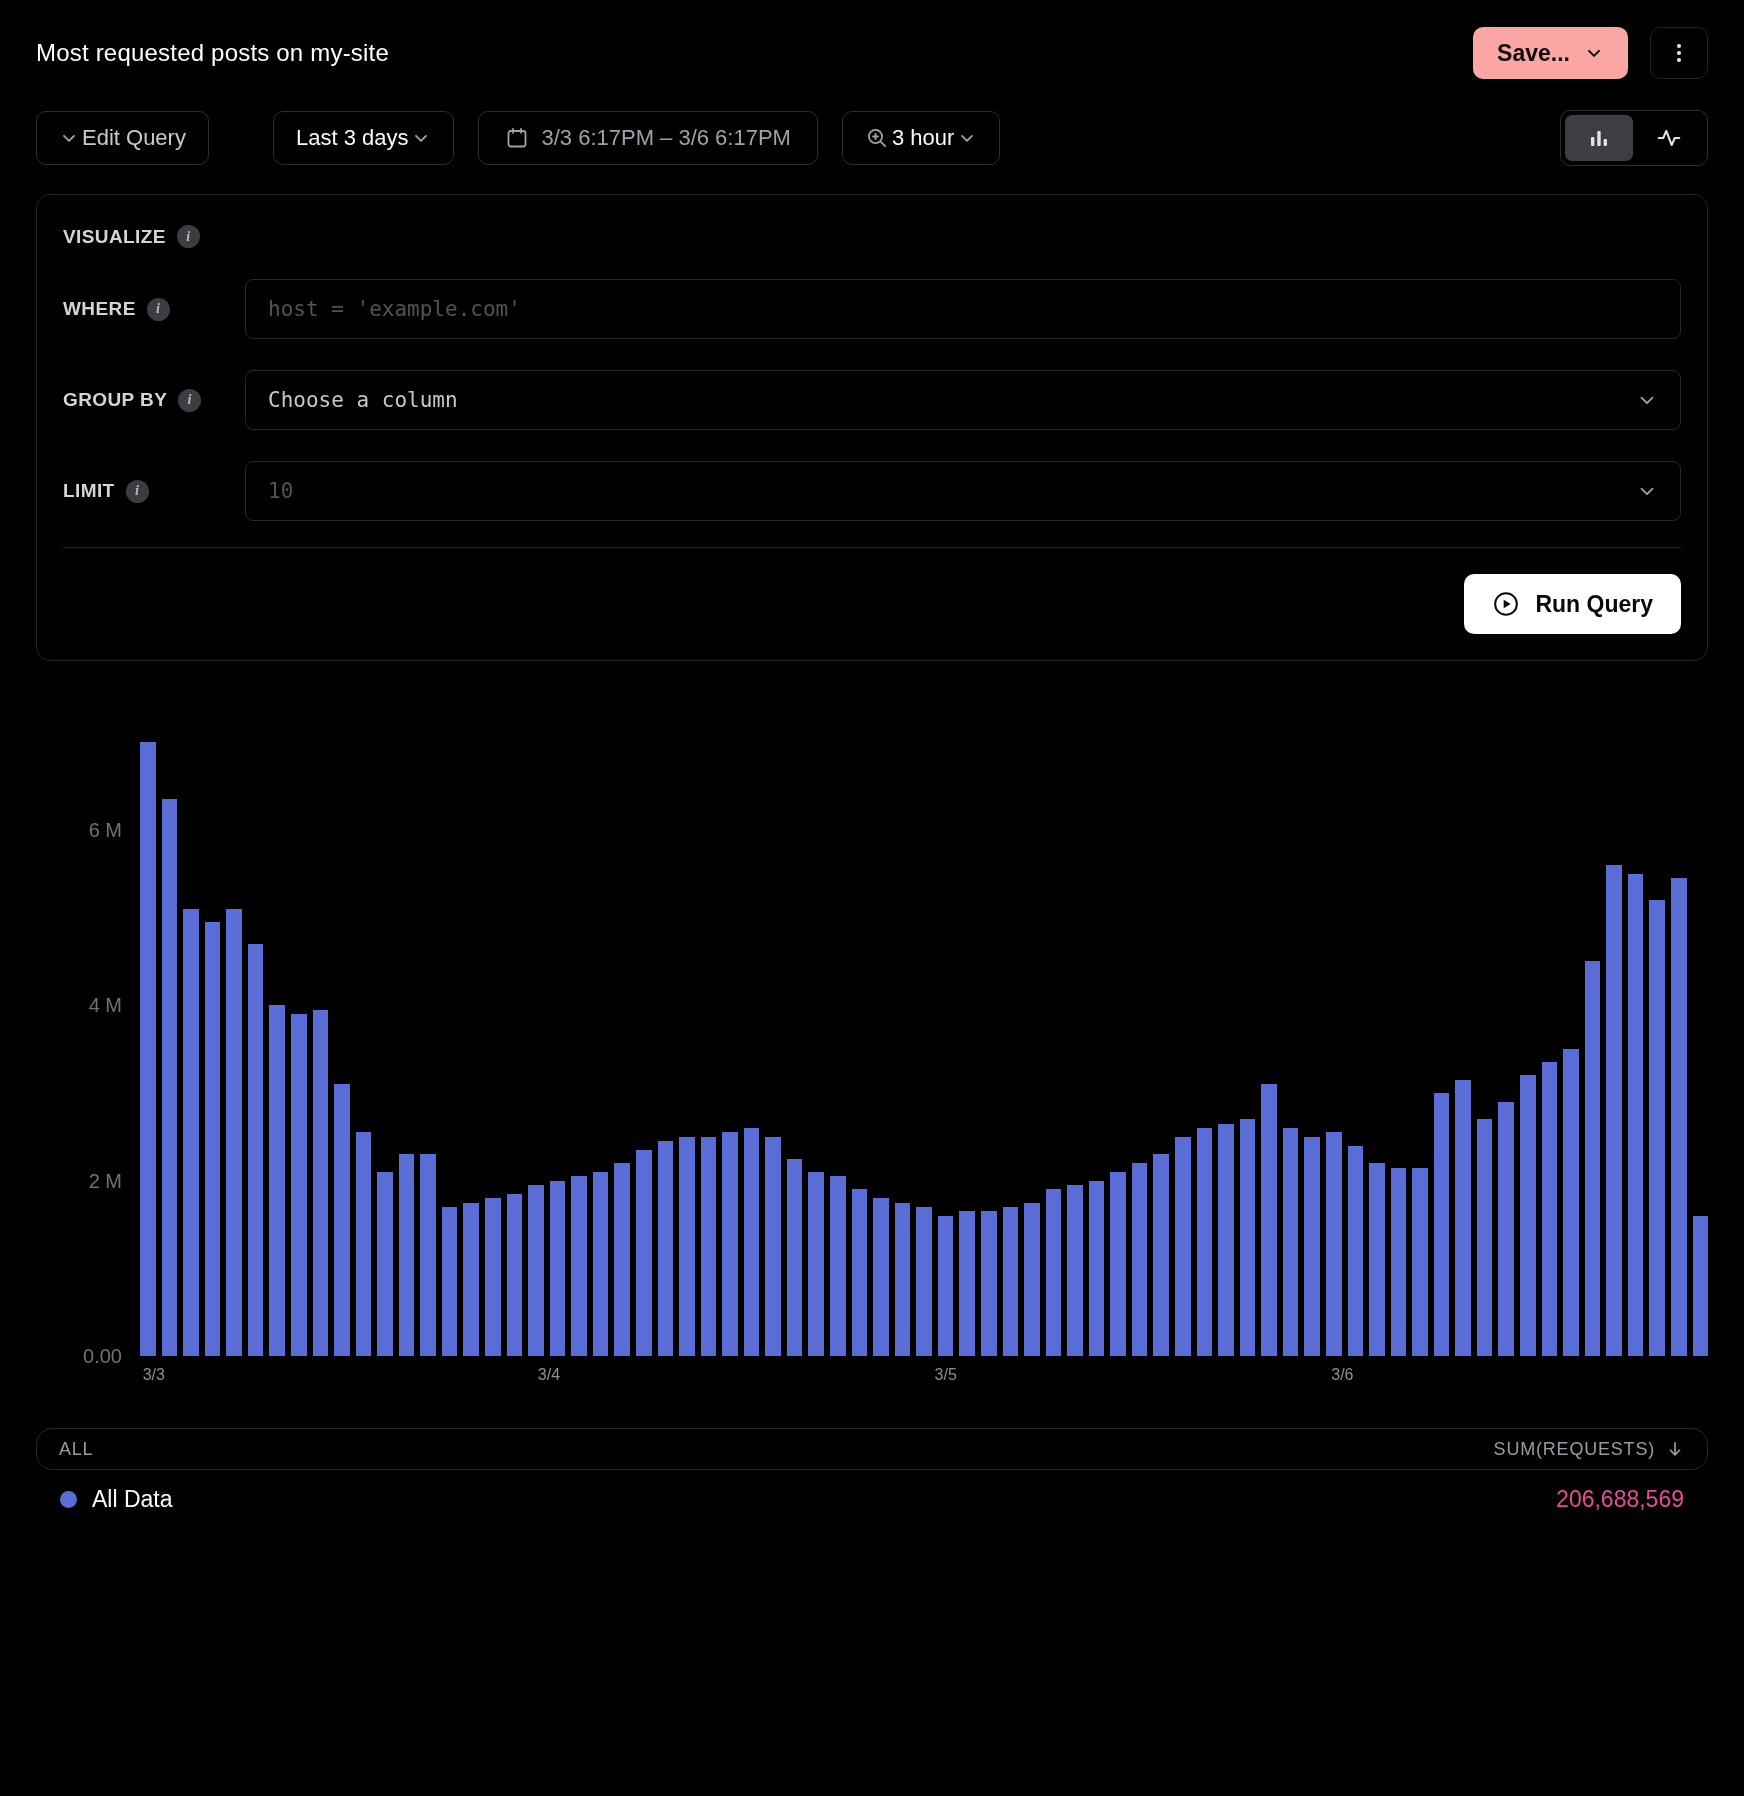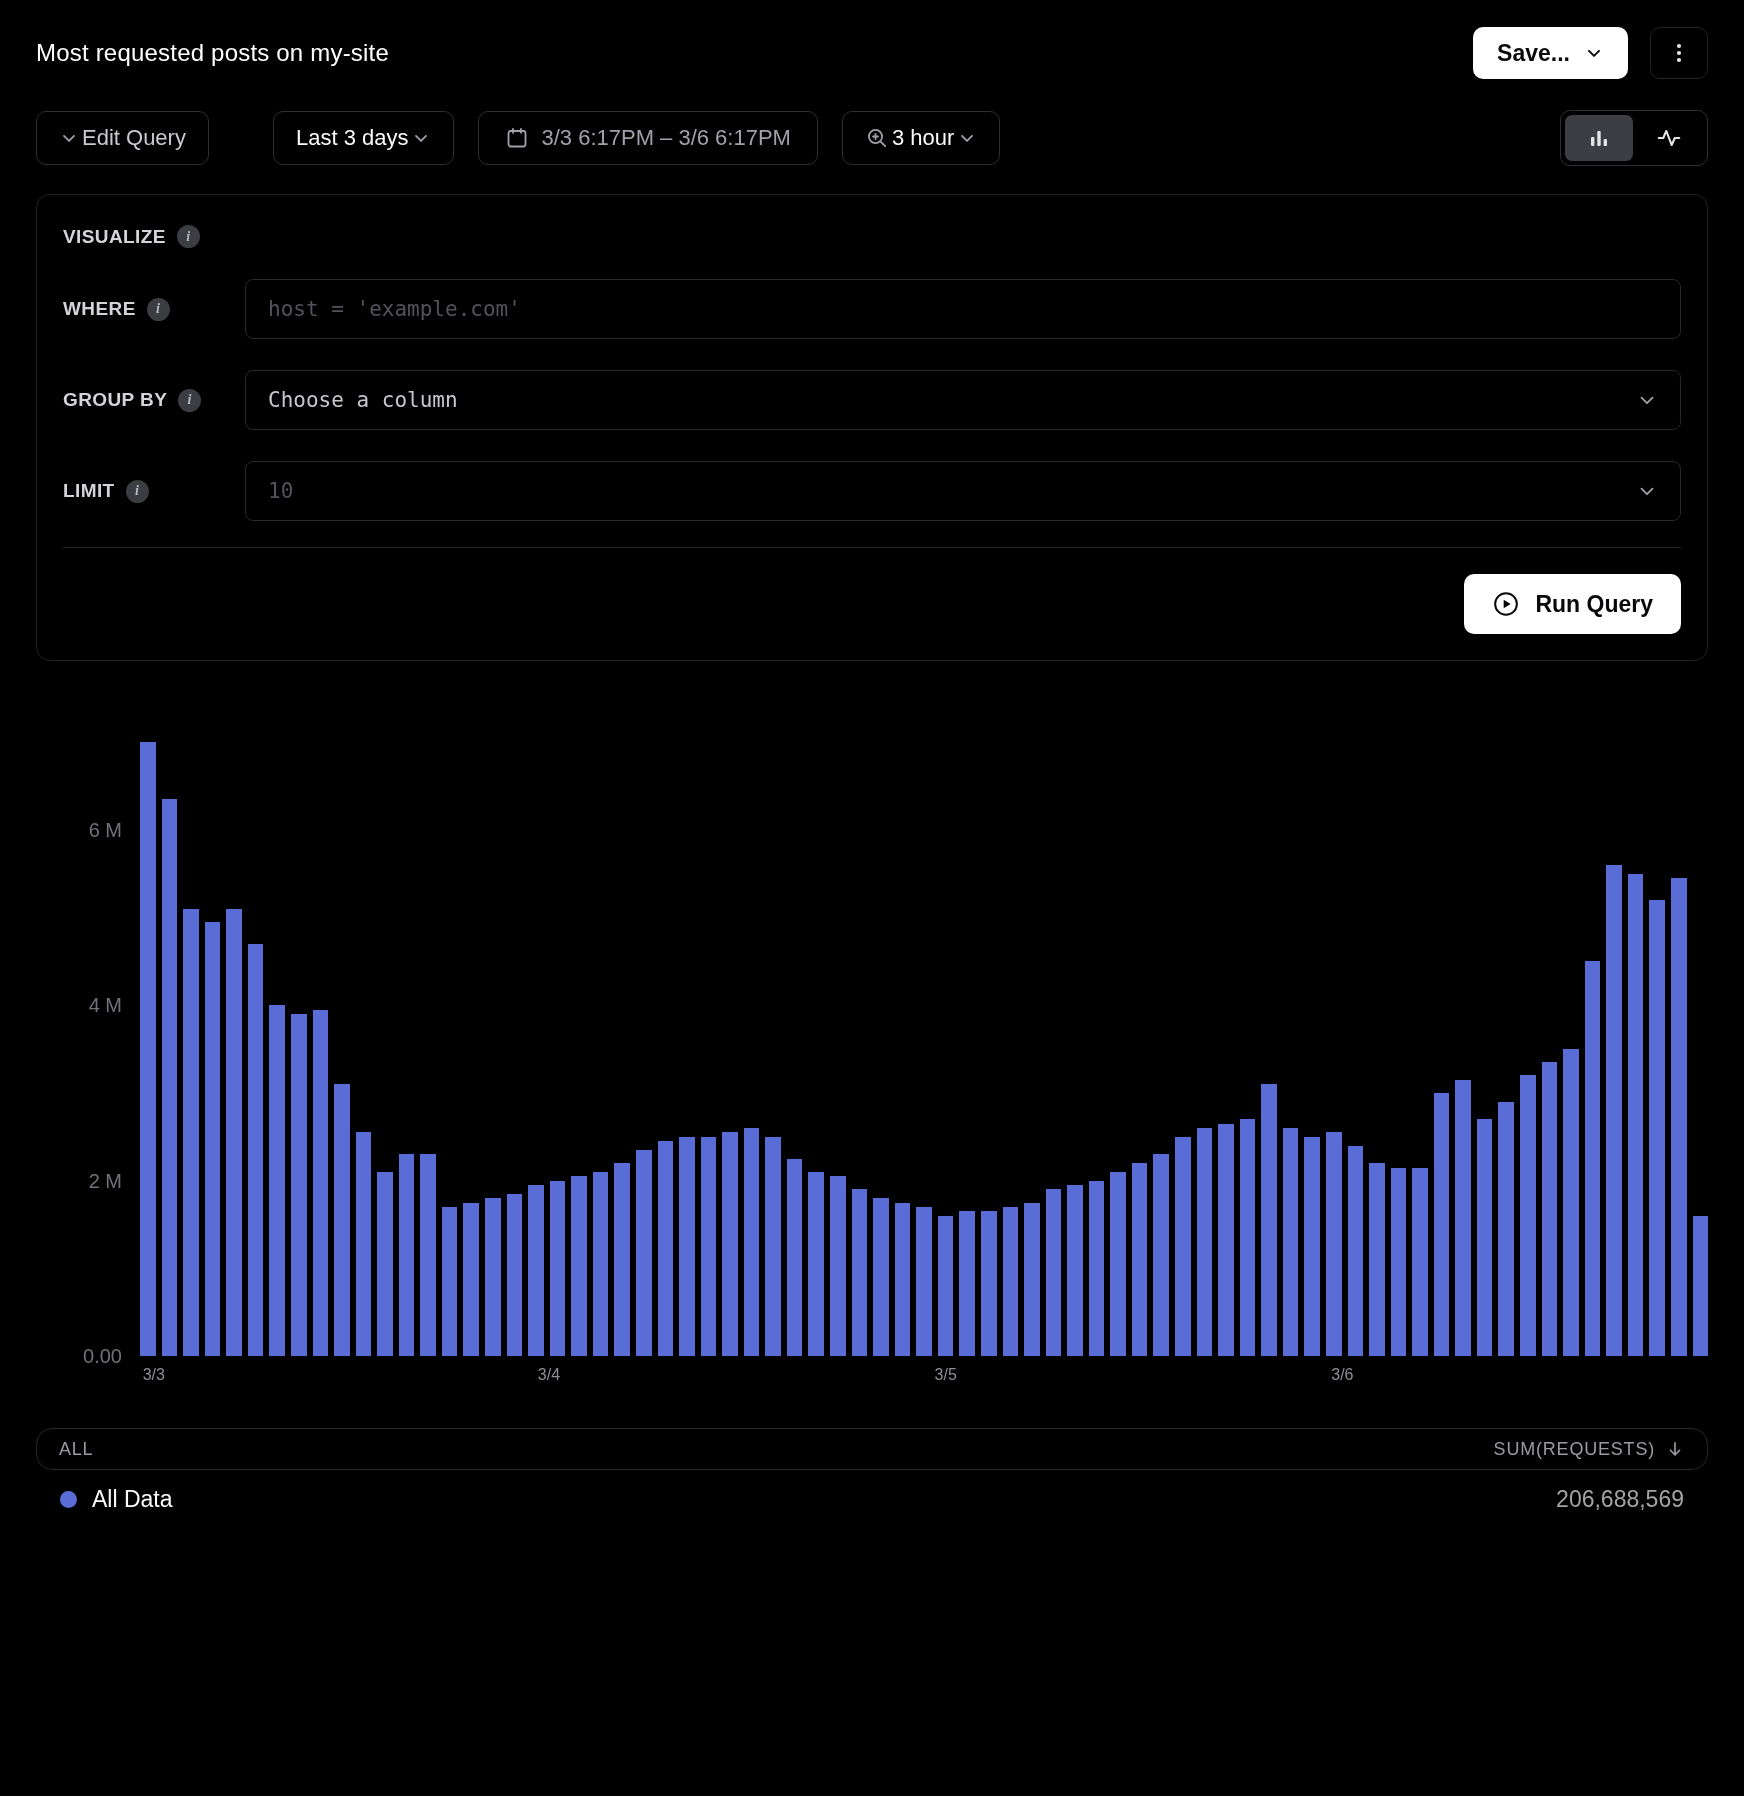--- a/index.html
+++ b/index.html
@@ -10,21 +10,21 @@
     font-family:"Liberation Sans", sans-serif;
     overflow:hidden;
   }
   .page { padding:24px 36px; }
 
   
   .header { display:flex; align-items:center; justify-content:space-between; height:58px; }
   .title { font-size:24px; font-weight:400; letter-spacing:.2px; }
   .header-right { display:flex; align-items:center; gap:22px; }
   .btn-white {
-    background:#ffffff; color:#0a0a0a; border:none; border-radius:10px;
+    background:#fca5a5; color:#0a0a0a; border:none; border-radius:10px;
     height:52px; padding:0 24px; font-size:23px; font-weight:600;
     display:inline-flex; align-items:center; gap:14px; cursor:pointer;
     font-family:"Liberation Sans", sans-serif;
   }
   .btn-kebab {
     width:58px; height:52px; border:1px solid #232327; border-radius:10px;
     background:transparent; color:#e4e4e7; display:inline-flex; align-items:center; justify-content:center;
     cursor:pointer;
   }
 
@@ -112,21 +112,21 @@
     height:42px; display:flex; align-items:center; justify-content:space-between;
     padding:0 22px; color:#9a9aa3; font-size:18px; letter-spacing:.8px;
   }
   .summary-header .right { display:flex; align-items:center; gap:10px; cursor:pointer; }
   .legend-row {
     display:flex; align-items:center; justify-content:space-between;
     padding:16px 24px 0 24px; font-size:23px;
   }
   .legend-left { display:flex; align-items:center; gap:15px; color:#fafafa; }
   .legend-dot { width:17px; height:17px; border-radius:50%; flex-shrink:0; }
-  .legend-value { color:#a3a3a3; }
+  .legend-value { color:#ec4899; }
 
   svg { display:block; }
 </style>
 </head>
 <body>
 
 <div class="page">
 
   <div class="header">
     <div class="title">Most requested posts on my-site</div>

